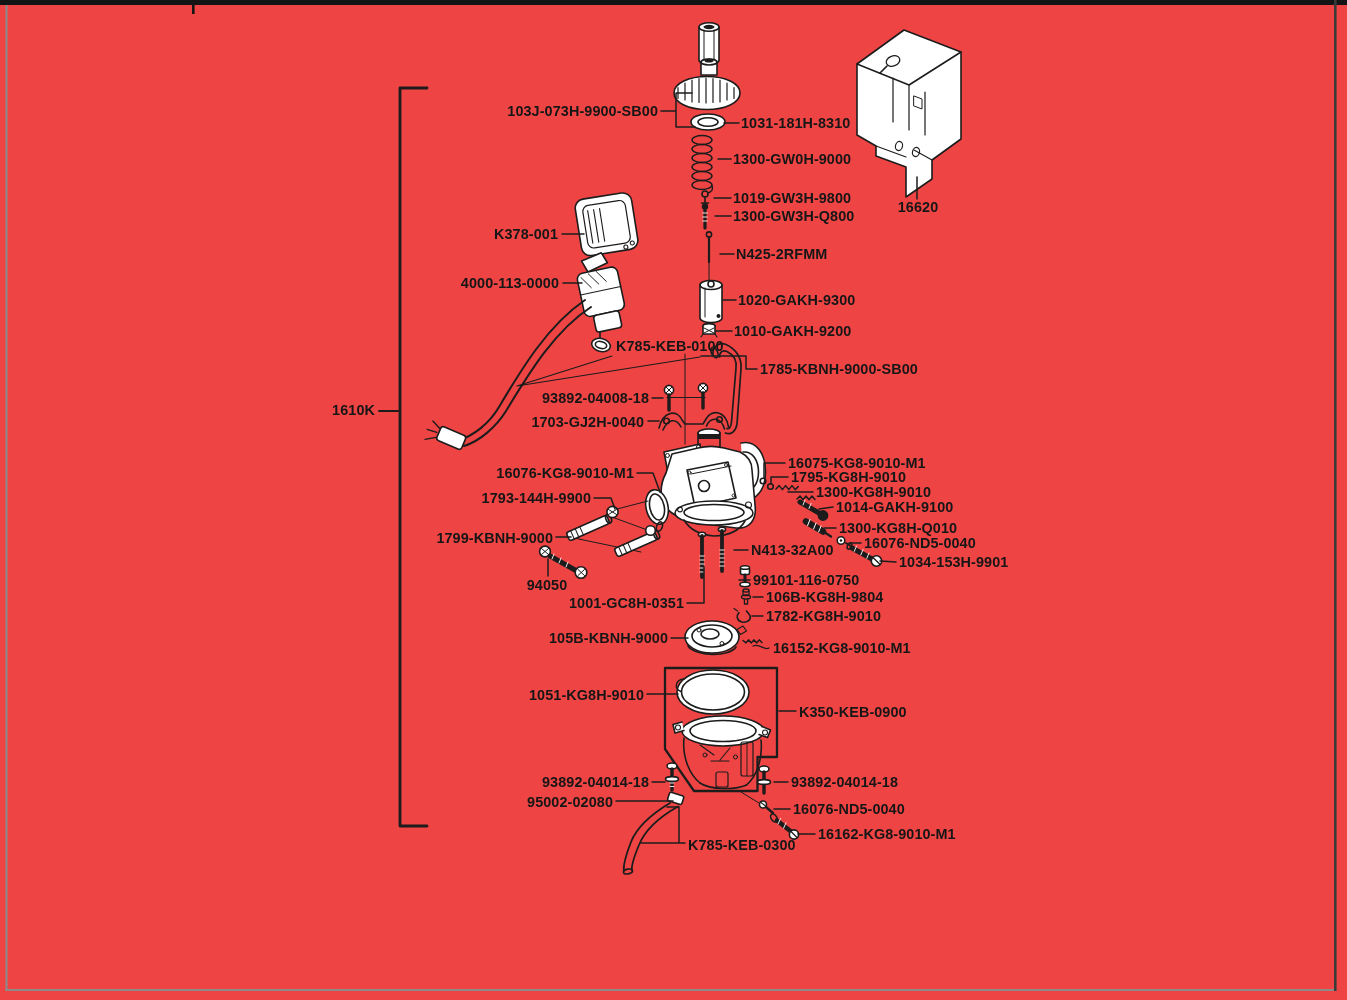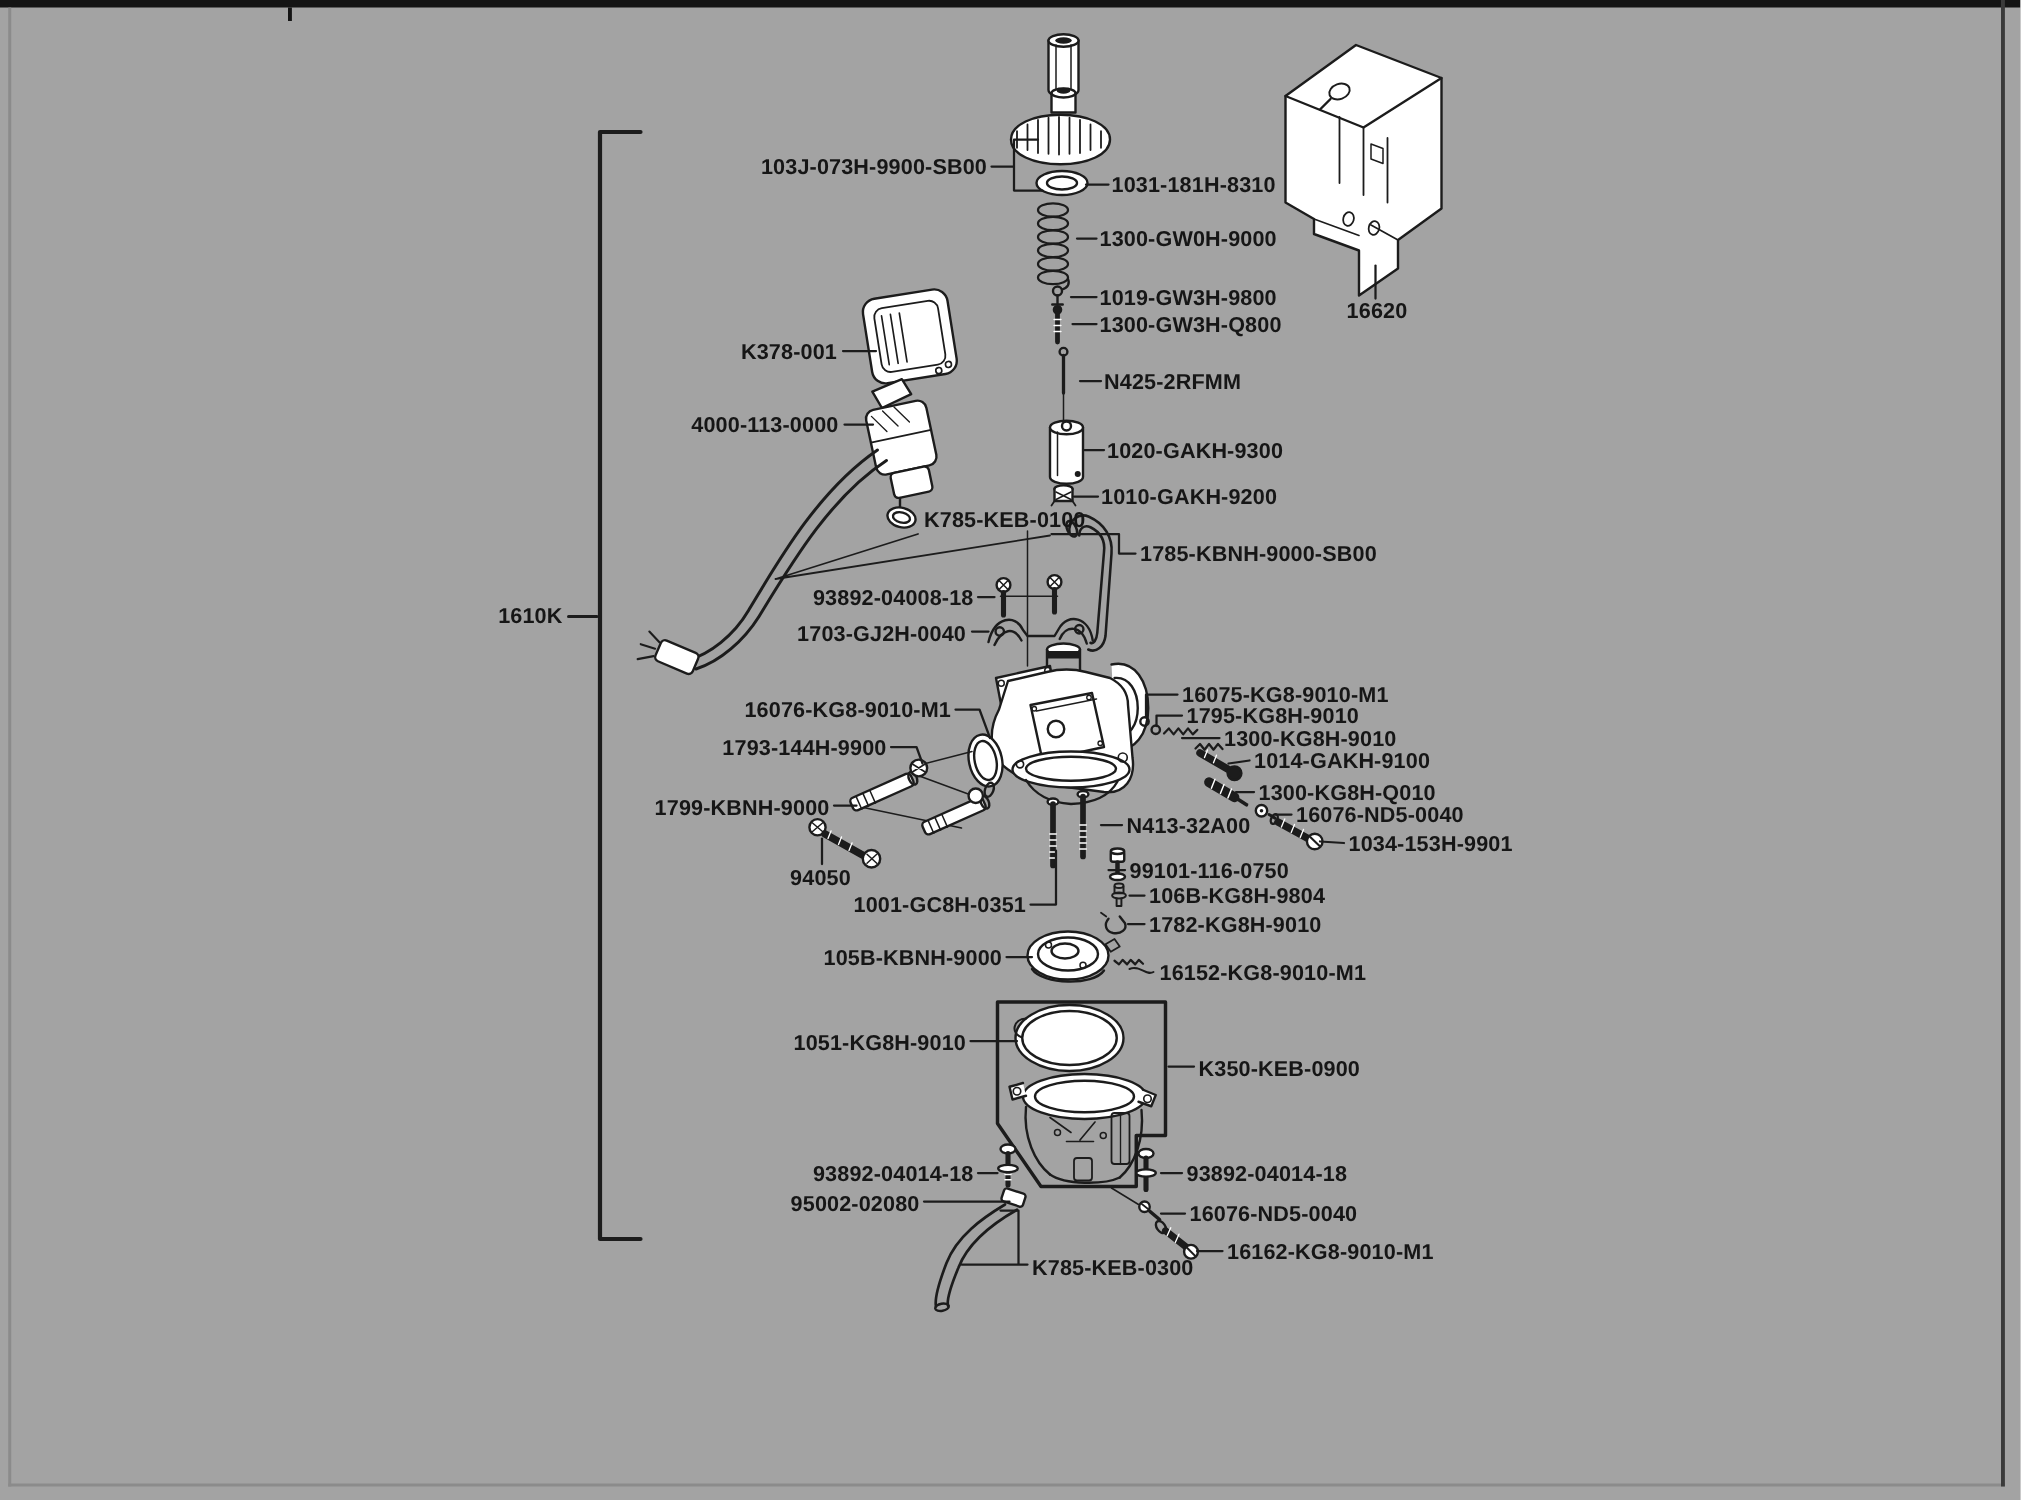--- a/index.html
+++ b/index.html
@@ -1,17 +1,17 @@
 <!DOCTYPE html>
 <html><head>
 <meta charset="utf-8">
 <style>
   html,body{margin:0;padding:0;background:#e8e8e8;}
   .page{
-    position:relative;width:1347px;height:1000px;background:#a3a3a3;
+    position:relative;width:1347px;height:1000px;background:#ef4444;
     overflow:hidden;font-family:"Liberation Sans","DejaVu Sans",sans-serif;
   }
   svg{position:absolute;left:0;top:0;}
   text{
     font-family:"Liberation Sans","DejaVu Sans",sans-serif;
     font-weight:bold;font-size:14.4px;fill:#161616;
     letter-spacing:0.1px;
   }
 </style>
 </head>

